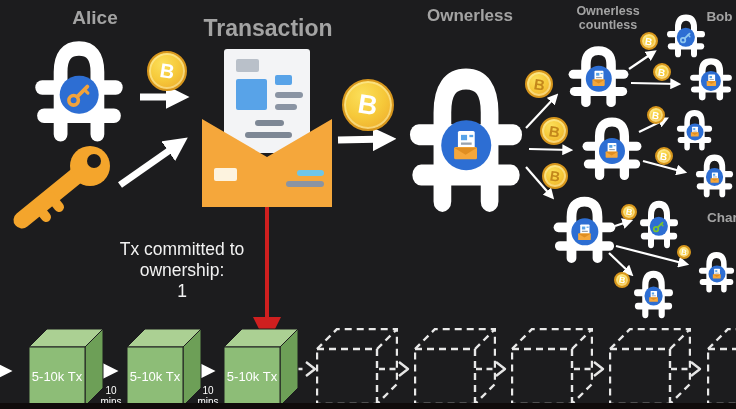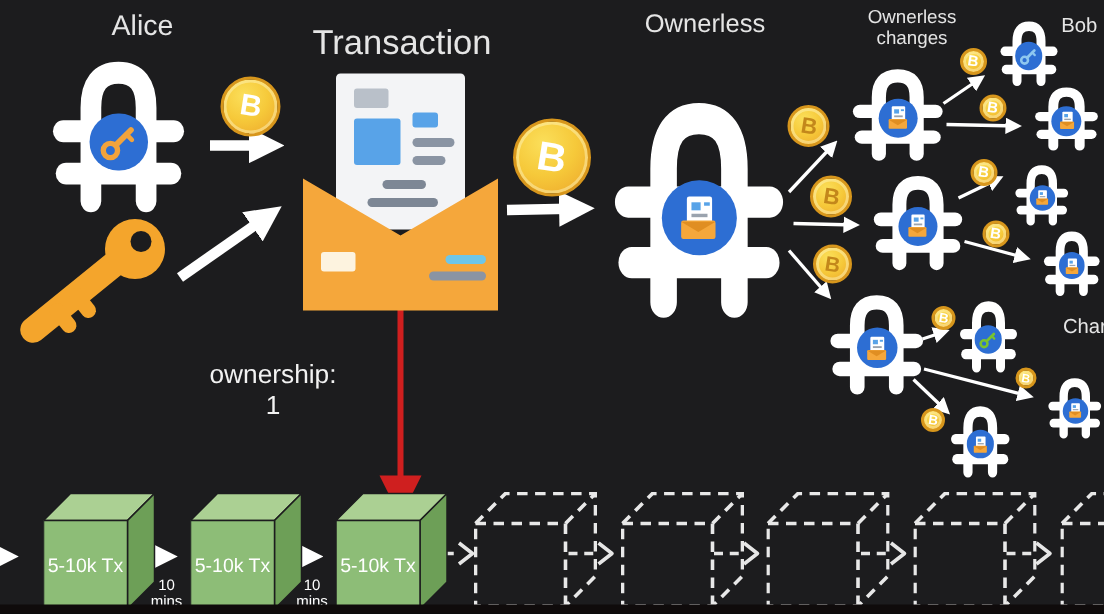--- a/index.html
+++ b/index.html
@@ -1,18 +1,18 @@
 <!DOCTYPE html>
 <html><head>
 <meta charset="utf-8">
 <style>
   html,body{margin:0;padding:0;background:#000;}
   #stage{position:relative;width:736px;height:409px;background:#1c1c1e;overflow:hidden;
          font-family:"Liberation Sans",sans-serif;}
-  .lbl{position:absolute;color:#e5e5e5;text-align:center;line-height:1.15;}
+  .lbl{position:absolute;color:#a3a3a3;text-align:center;line-height:1.15;font-weight:bold;}
   .hashnode{position:absolute;}
   .hashnode svg.hash{position:absolute;inset:0;width:100%;height:100%;}
   .badge{position:absolute;left:50%;top:57%;transform:translate(-50%,-50%);
          width:42%;aspect-ratio:1/1;border-radius:50%;background:#2d6ed3;
          display:flex;align-items:center;justify-content:center;}
   .badge svg{width:74%;height:74%;}
   .coin{position:absolute;border-radius:50%;
         background:radial-gradient(circle at 38% 30%, #fbdf5a 0%, #f6c93a 48%, #eca42a 100%);
         border:2px solid #d7961c;box-shadow:inset 0 0 0 2px rgba(255,248,200,.45);
         display:flex;align-items:center;justify-content:center;box-sizing:border-box;}
@@ -80,21 +80,21 @@
     </g>
   </svg>
 
   <div class="lbl" style="left:60px;top:7px;width:70px;font-size:19px;">Alice</div>
   <div class="lbl" style="left:198px;top:15px;width:140px;font-size:23px;">Transaction</div>
   <div class="lbl" style="left:400px;top:6px;width:140px;font-size:17px;">
     <div>Ownerless</div>
   </div>
   <div class="lbl" style="left:558px;top:4px;width:100px;font-size:12.5px;">
     <div>Ownerless</div>
-    <div>changes</div>
+    <div>countless</div>
   </div>
   <div class="lbl" style="left:703px;top:9px;width:33px;font-size:13.5px;">Bob</div>
   <div class="lbl" style="left:704px;top:210px;width:52px;font-size:13.5px;">Charlie</div>
 
   <div class="hashnode" style="left:33px;top:31px;width:92px;height:112px;">
     <svg class="hash" viewBox="0 0 100 115" preserveAspectRatio="none">
       <g stroke="#fff" stroke-width="15" stroke-linecap="round" fill="none">
         <path d="M30 106 L30 42 Q30 18 50 18 Q70 18 70 42 L70 106"></path>
           <path d="M10 58 H90"></path>
           <path d="M12 87 H88"></path>
@@ -370,20 +370,21 @@
       <b>B</b>
     </div>
   <div class="coin" style="left:677px;top:245px;width:14px;height:14px;font-size:8px;">
       <b>B</b>
     </div>
   <div class="coin" style="left:614px;top:272px;width:16px;height:16px;font-size:9px;">
       <b>B</b>
     </div>
 
   <div class="txtblock" style="left:92px;top:239px;width:180px;">
+    <div>Tx committed to</div>
     <div>ownership:</div>
     <div>1</div>
   </div>
 
   <svg style="position:absolute;left:29px;top:328px;" width="75" height="78" viewBox="0 0 75 78">
     <polygon points="0,19 56,19 74,1 18,1" fill="#abd093" stroke="#1c1c1e" stroke-width="1"></polygon>
     <polygon points="56,19 74,1 74,60 56,78" fill="#6d9f57" stroke="#1c1c1e" stroke-width="1"></polygon>
     <rect x="0" y="19" width="56" height="59" fill="#8dbd77" stroke="#1c1c1e" stroke-width="1"></rect>
     <text x="28" y="53" text-anchor="middle" fill="#fff" font-size="13" font-family="Liberation Sans, sans-serif">5-10k Tx</text>
   </svg>

